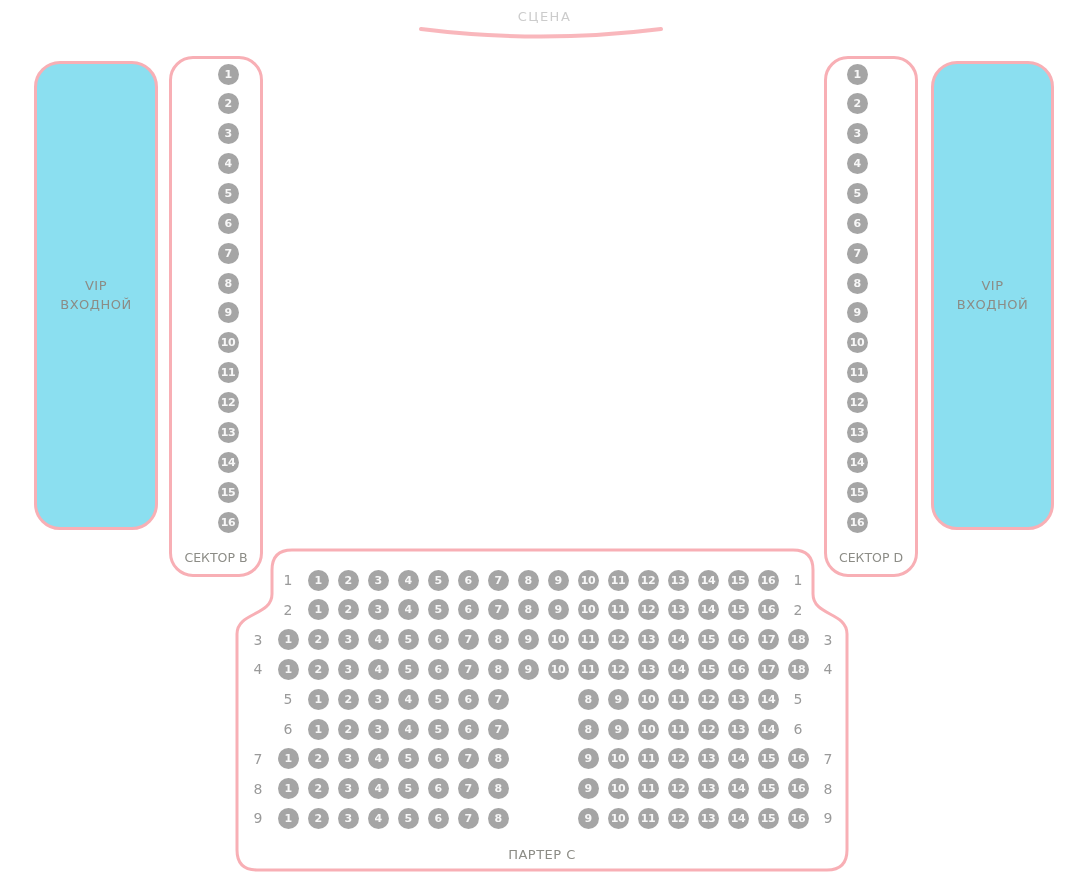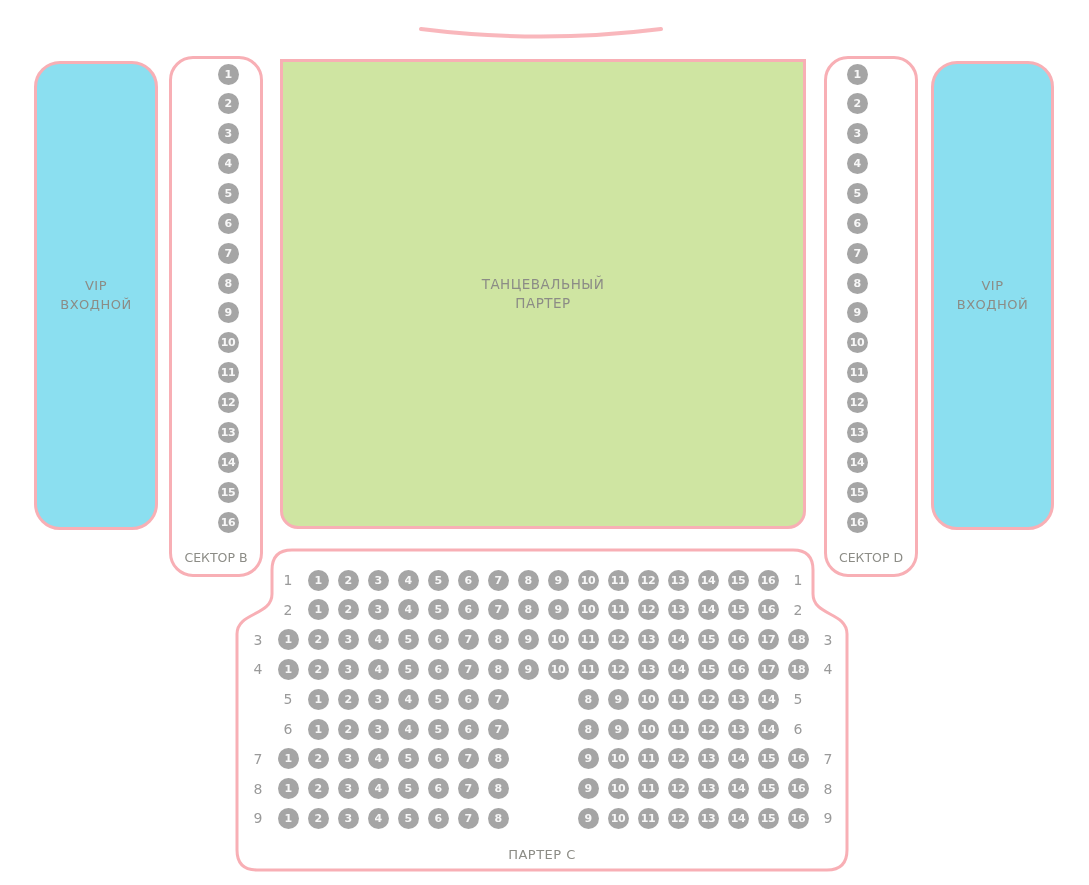--- a/index.html
+++ b/index.html
@@ -60,20 +60,21 @@
   .row-label {
     position:absolute; transform:translate(-50%,-50%);
     font-size:14px; color:var(--row-gray);
   }
 </style>
 </head>
 <body>
 
 <div class="canvas" id="canvas">
 
+  <div class="stage-label">СЦЕНА</div>
 
   <svg class="decor" viewBox="0 0 1089 885">
     <path d="M 421 29 Q 541 44 661 29" fill="none" stroke="#F8AFB5" stroke-width="4" stroke-linecap="round" opacity="0.9"></path>
     <path d="M 292 550 L 793 550 Q 813 550 813 570 L 813 594
              C 813 616 847 612 847 634 L 847 850 Q 847 870 827 870
              L 257 870 Q 237 870 237 850 L 237 634
              C 237 612 272 616 272 594 L 272 570 Q 272 550 292 550 Z" fill="#ffffff" stroke="#F8AFB5" stroke-width="3"></path>
   </svg>
 
   <div class="vip vip-left">
@@ -91,26 +92,20 @@
   </div>
 
   <div class="sector-side sector-d">
     <div class="side-label">СЕКТОР D</div>
   </div>
 
   <div class="sector-side sector-b">
     <div class="side-label">СЕКТОР B</div>
   </div>
 
-  <div class="dance">
-    <div>
-      <span>ТАНЦЕВАЛЬНЫЙ</span><br>
-      <span>ПАРТЕР</span>
-    </div>
-  </div>
 
   <div class="sector-c-label">ПАРТЕР C</div>
 
 <div class="seat" style="left: 217.5px; top: 63.5px;">1</div>
     <div class="seat" style="left: 217.5px; top: 93.37px;">2</div>
     <div class="seat" style="left: 217.5px; top: 123.24px;">3</div>
     <div class="seat" style="left: 217.5px; top: 153.11px;">4</div>
     <div class="seat" style="left: 217.5px; top: 182.98px;">5</div>
     <div class="seat" style="left: 217.5px; top: 212.85px;">6</div>
     <div class="seat" style="left: 217.5px; top: 242.72px;">7</div>

